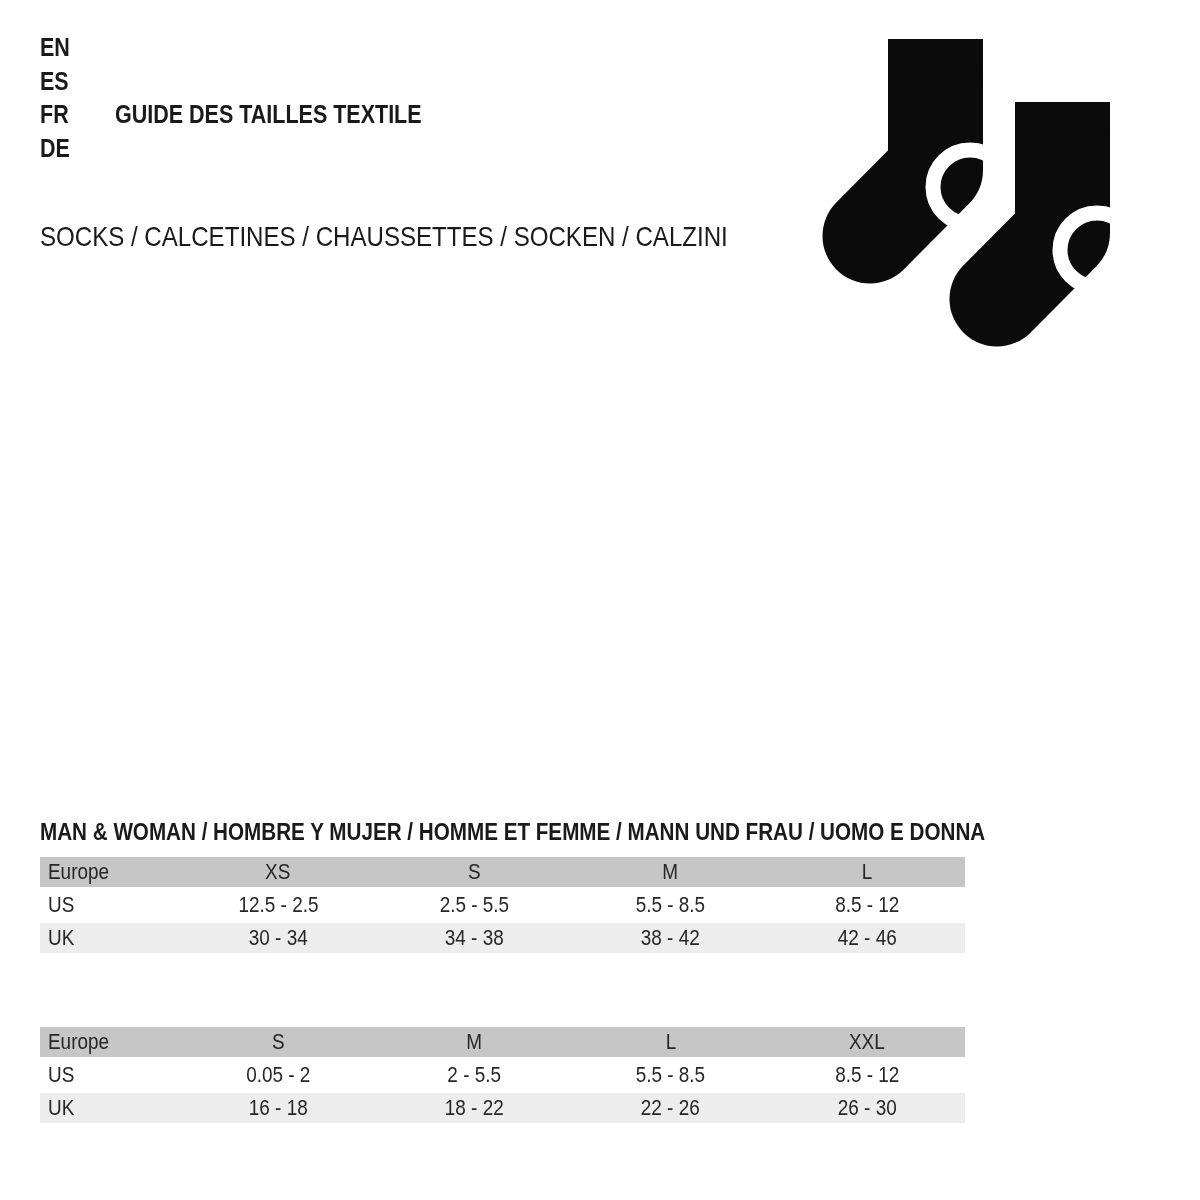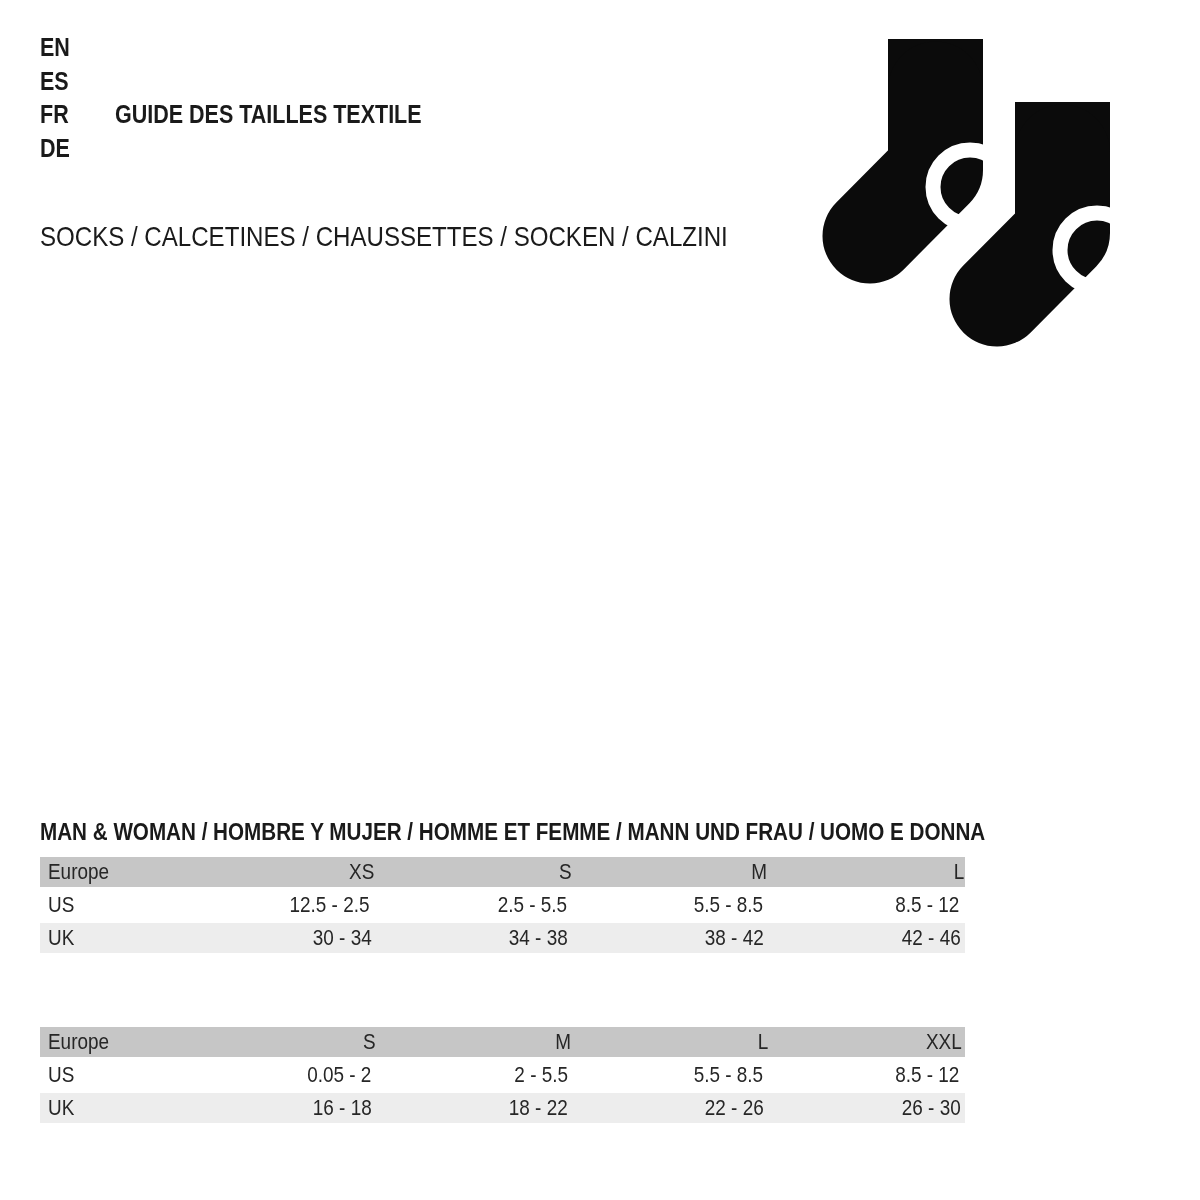--- a/index.html
+++ b/index.html
@@ -53,21 +53,21 @@
   }
   .t-row {
     display: flex; align-items: center;
     height: 30px; margin-bottom: 3px;
     font-size: 22px; font-weight: 400;
     color: #262626;
   }
   .t-row.header { background: var(--table-header-bg, #c6c6c6); }
   .t-row.alt    { background: var(--table-row-alt-bg, #ededed); }
   .col-label { width: 140px; padding-left: 8px; box-sizing: border-box; text-align: left; }
-  .col-size  { flex: 1; text-align: right; }
+  .col-size  { flex: 1; text-align: center; }
 </style>
 </head>
 <body>
 
 <div class="canvas">
 
   <section class="lang-block">
     <div class="lang-row">
       <span class="lang-code"><span class="cond">EN</span></span>
     </div>

